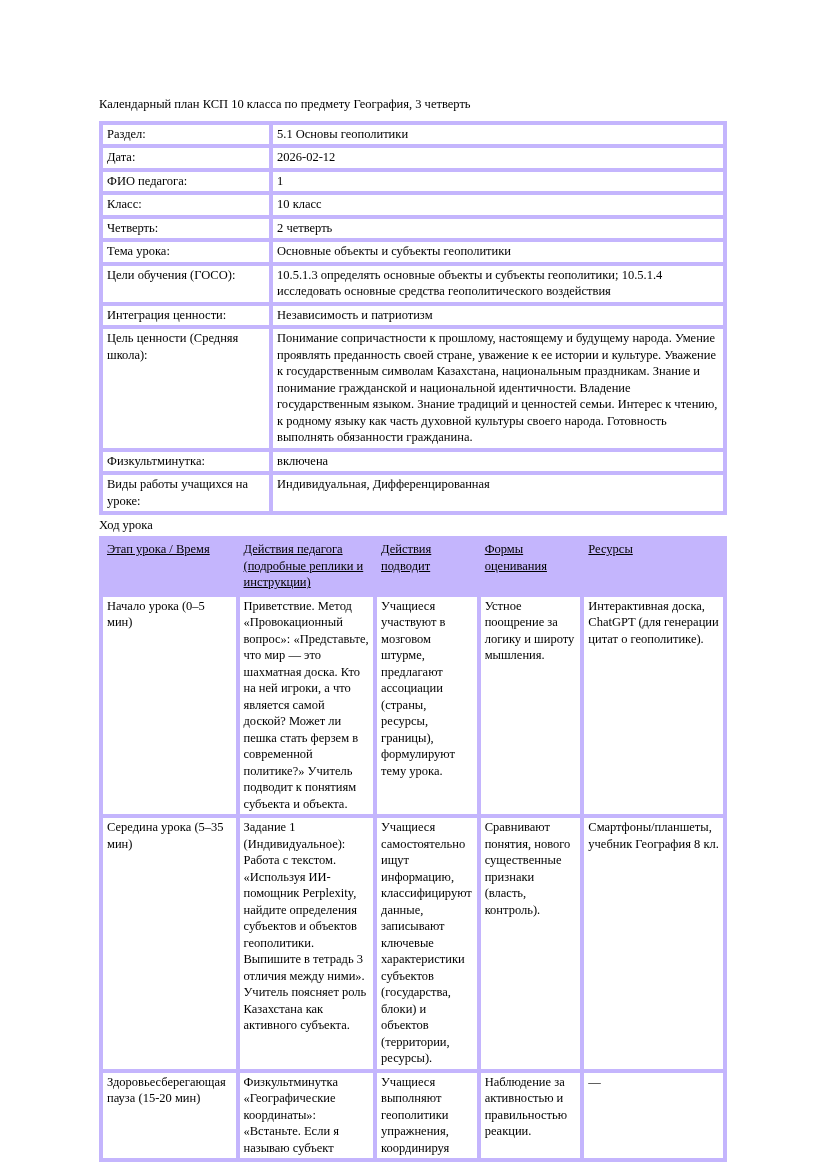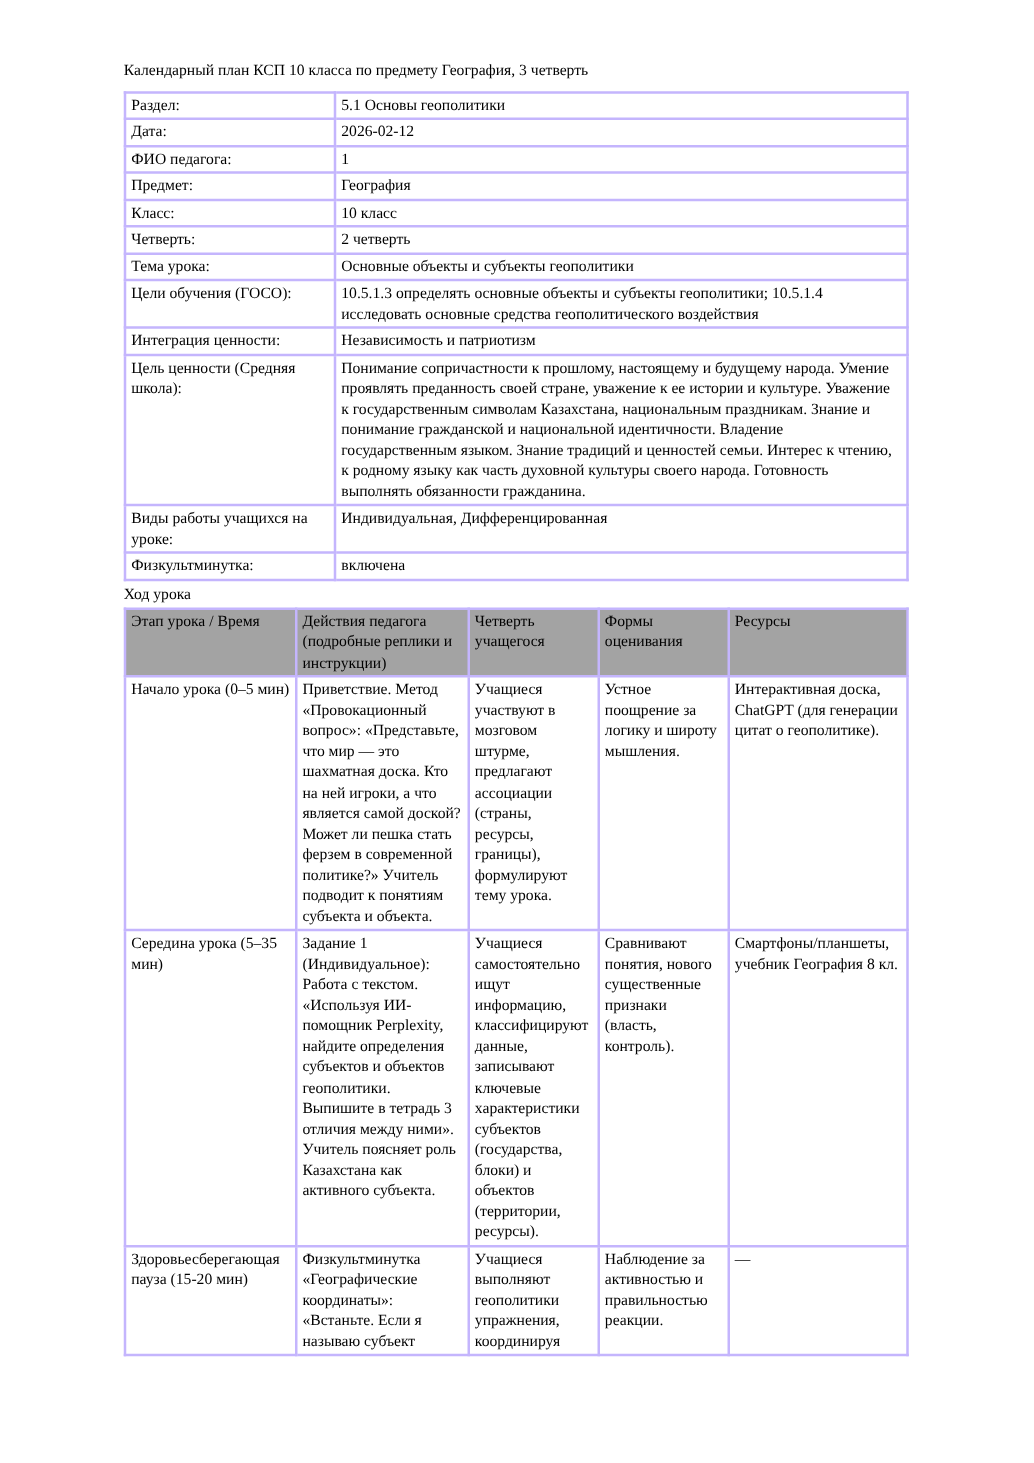--- a/index.html
+++ b/index.html
@@ -14,51 +14,52 @@
     color: #000000;
     position: relative;
     overflow: hidden;
   }
   .page {
     position: absolute;
     left: 0; top: 0;
     width: 827px;
     height: 1012px;
     box-sizing: border-box;
-    padding: 48px 99px 0 99px;
+    padding: 96px 99px 0 99px;
   }
   .doc-title {
     font-size: 12.5px;
     line-height: 1.35;
     margin: 0 0 8px 0;
     font-family: "Liberation Serif", serif;
   }
   table {
     border-collapse: collapse;
     width: 628px;
     table-layout: fixed;
     font-size: 12.5px;
     line-height: 1.32;
   }
   table td, table th {
-    border: 2px solid #c4b5fd;
+    border: 4px solid #c4b5fd;
     vertical-align: top;
     padding: 1px 4px 2px 4px;
     font-weight: normal;
     text-align: left;
   }
   .info-table td.label {
     width: 158px;
   }
   .section-label {
     font-size: 12.5px;
     margin: 3px 0 3px 0;
   }
   .flow-table thead td {
-    background: #a3a3a3;
+    background: #c4b5fd;
+    text-decoration: underline;
   }
   .flow-table col.c1 { width: 133px; }
   .flow-table col.c2 { width: 134px; }
   .flow-table col.c3 { width: 101px; }
   .flow-table col.c4 { width: 101px; }
   .flow-table col.c5 { width: 139px; }
 </style>
 </head>
 <body>
 
@@ -74,24 +75,20 @@
         </tr>
         <tr>
           <td class="label">Дата:</td>
           <td>2026-02-12</td>
         </tr>
         <tr>
           <td class="label">ФИО педагога:</td>
           <td>1</td>
         </tr>
         <tr>
-          <td class="label">Предмет:</td>
-          <td>География</td>
-        </tr>
-        <tr>
           <td class="label">Класс:</td>
           <td>10 класс</td>
         </tr>
         <tr>
           <td class="label">Четверть:</td>
           <td>2 четверть</td>
         </tr>
         <tr>
           <td class="label">Тема урока:</td>
           <td>Основные объекты и субъекты геополитики</td>
@@ -102,45 +99,45 @@
         </tr>
         <tr>
           <td class="label">Интеграция ценности:</td>
           <td>Независимость и патриотизм</td>
         </tr>
         <tr>
           <td class="label">Цель ценности (Средняя школа):</td>
           <td>Понимание сопричастности к прошлому, настоящему и будущему народа. Умение проявлять преданность своей стране, уважение к ее истории и культуре. Уважение к государственным символам Казахстана, национальным праздникам. Знание и понимание гражданской и национальной идентичности. Владение государственным языком. Знание традиций и ценностей семьи. Интерес к чтению, к родному языку как часть духовной культуры своего народа. Готовность выполнять обязанности гражданина.</td>
         </tr>
         <tr>
+          <td class="label">Физкультминутка:</td>
+          <td>включена</td>
+        </tr>
+        <tr>
           <td class="label">Виды работы учащихся на уроке:</td>
           <td>Индивидуальная, Дифференцированная</td>
-        </tr>
-        <tr>
-          <td class="label">Физкультминутка:</td>
-          <td>включена</td>
         </tr>
       </tbody>
   </table>
 
   <p class="section-label">Ход урока</p>
 
   <table class="flow-table">
     <colgroup>
       <col class="c1">
         <col class="c2">
         <col class="c3">
         <col class="c4">
         <col class="c5">
     </colgroup>
     <thead>
       <tr>
         <td>Этап урока / Время</td>
         <td>Действия педагога (подробные реплики и инструкции)</td>
-        <td>Четверть учащегося</td>
+        <td>Действия подводит</td>
         <td>Формы оценивания</td>
         <td>Ресурсы</td>
       </tr>
     </thead>
     <tbody id="flow-body">
         <tr>
           <td>Начало урока (0–5 мин)</td>
           <td>Приветствие. Метод «Провокационный вопрос»: «Представьте, что мир — это шахматная доска. Кто на ней игроки, а что является самой доской? Может ли пешка стать ферзем в современной политике?» Учитель подводит к понятиям субъекта и объекта.</td>
           <td>Учащиеся участвуют в мозговом штурме, предлагают ассоциации (страны, ресурсы, границы), формулируют тему урока.</td>
           <td>Устное поощрение за логику и широту мышления.</td>

